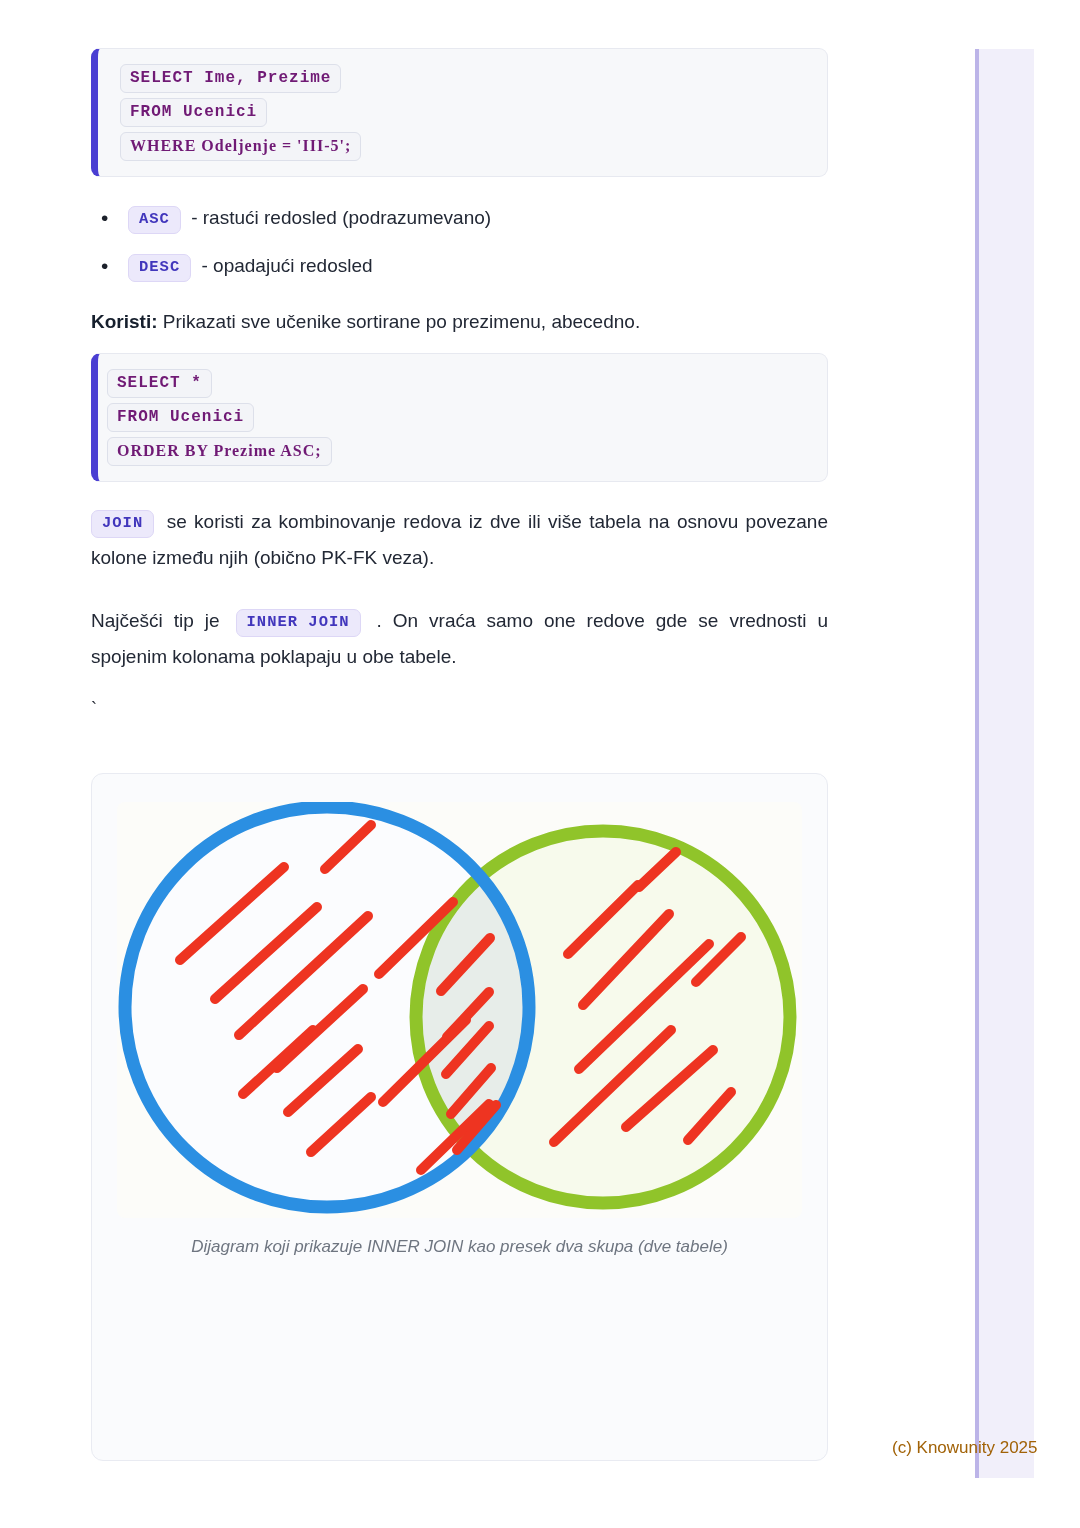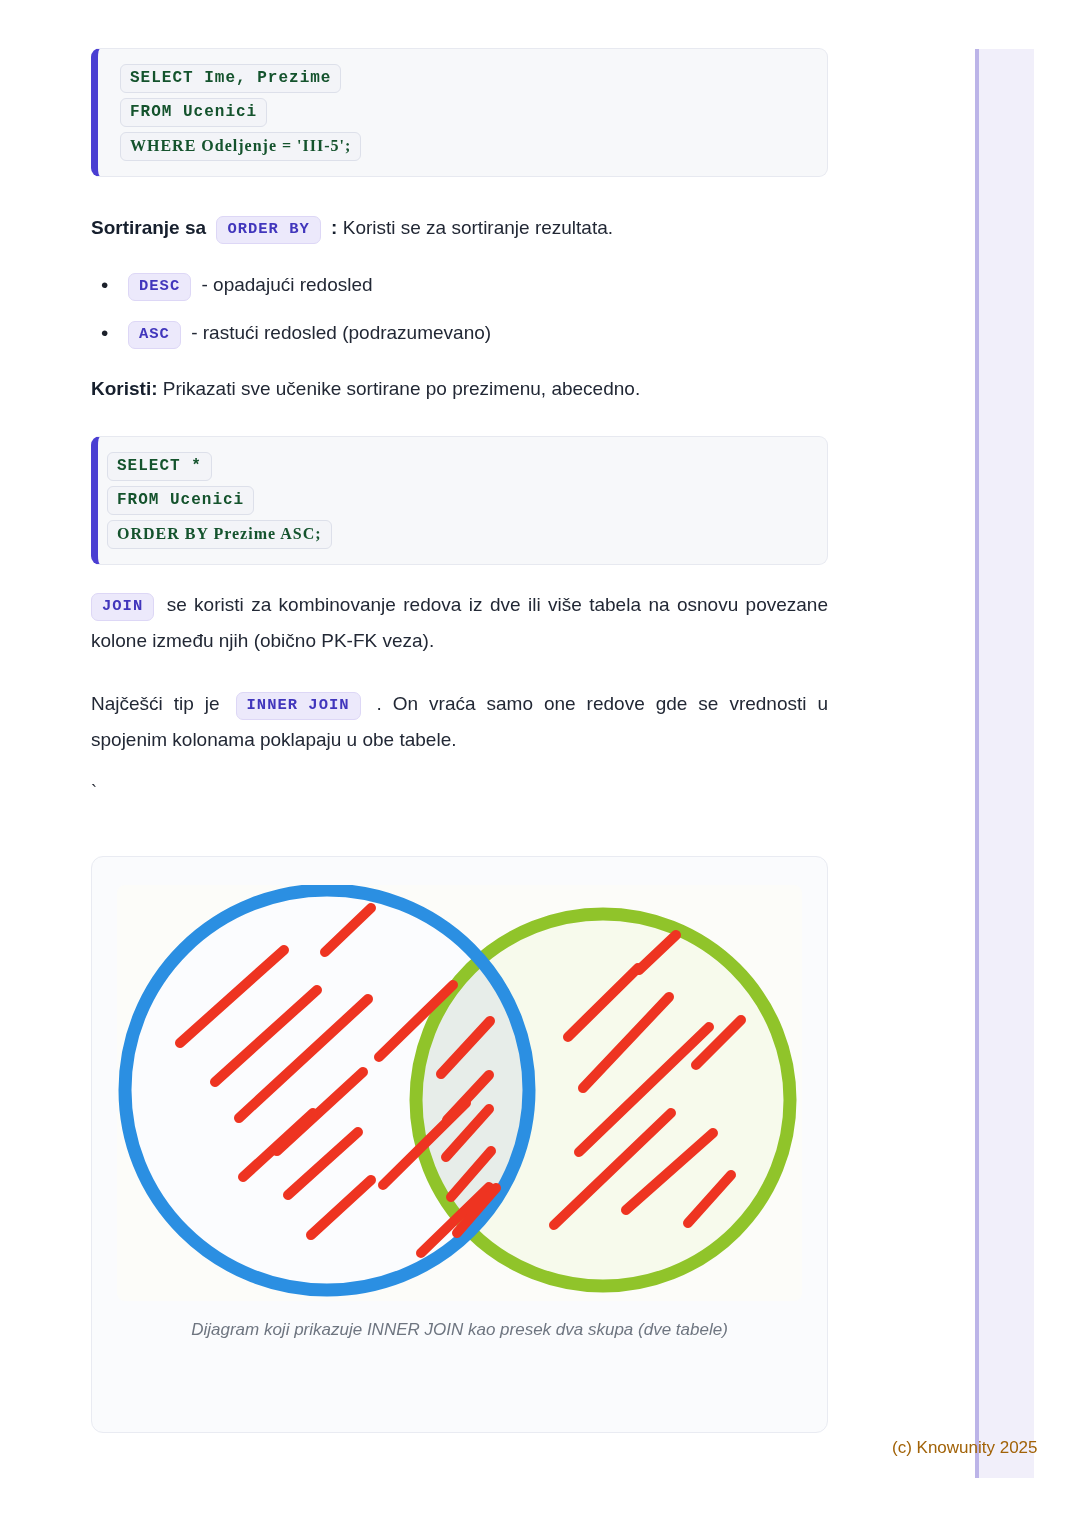--- a/index.html
+++ b/index.html
@@ -26,21 +26,21 @@
     background:#F3F4F8;
     border:1px solid #DDE0EA;
     border-radius:6px;
     padding:2px 9px 3px;
     margin-bottom:5px;
     font-family:"Liberation Mono", monospace;
     font-weight:700;
     font-size:16px;
     line-height:22px;
     letter-spacing:1px;
-    color:#14532d;
+    color:#701a75;
     white-space:pre;
     text-align:right;
   }
   .code-line:last-child { margin-bottom:0;font-family:Liberation Serif, serif; }
 
   
   .chip {
     display:inline-block;
     background:#ECE9FB;
     border:1px solid #DDD7F6;
@@ -71,21 +71,21 @@
     line-height:30px;
   }
   ul.bullets li::before {
     content:"\2022";
     position:absolute; left:10px; top:0;
     font-size:21px; color:#1c212b;
   }
   ul.bullets li .chip { margin-left:0; }
 
   .primer { margin-top:25px; font-size:19px; line-height:30px; }
-  .panel-2 { margin-top:32px;padding-left:9px; }
+  .panel-2 { margin-top:16px;padding-left:9px; }
 
   h2.section-heading {
     margin-top:40px;
     font-size:29px;
     line-height:44px;
     font-weight:700;
     color:#6468E6;
   }
   h2 .chip-lg {
     font-size:21px;
@@ -98,21 +98,21 @@
     margin:0 6px;
   }
   .join-para { margin-top:22px; text-align:justify; }
   .join-para .chip:first-child { margin-left:0; }
   .inner-join-para { margin-top:27px; text-align:justify; }
   .stray { margin-top:24px; font-size:18px; line-height:20px; color:#2a2f3a; }
 
   
   .diagram-card {
     margin-top:54px;
-    height:577px;
+    height:688px;
     background:#FAFBFD;
     border:1px solid #E9EBF2;
     border-radius:12px;
     padding:28px 25px 0;
   }
   .venn-image {
     height:416px;
     background:#FCFCF9;
     border-radius:8px;
     overflow:hidden;
@@ -150,35 +150,29 @@
 <body>
 
 <div class="content">
 
   <div class="code-panel">
     <div class="code-line">SELECT Ime, Prezime</div>
     <div class="code-line">FROM Ucenici</div>
     <div class="code-line">WHERE Odeljenje = 'III-5';</div>
   </div>
 
-  <div class="sort-line">
-    <span class="b">Sortiranje sa</span>
-    <span class="chip">ORDER BY</span>
-    <span class="b">:</span>
-    <span> Koristi se za sortiranje rezultata.</span>
-  </div>
 
   <ul class="bullets">
+    <li>
+      <span class="chip">ASC</span>
+      <span>- rastući redosled (podrazumevano)</span>
+    </li>
     <li>
       <span class="chip">DESC</span>
       <span>- opadajući redosled</span>
-    </li>
-    <li>
-      <span class="chip">ASC</span>
-      <span>- rastući redosled (podrazumevano)</span>
     </li>
   </ul>
 
   <div class="primer">
     <span class="b">Koristi:</span><span> Prikazati sve učenike sortirane po prezimenu, abecedno.</span>
   </div>
 
   <div class="code-panel panel-2">
     <div class="code-line">SELECT *</div>
     <div class="code-line">FROM Ucenici</div>

